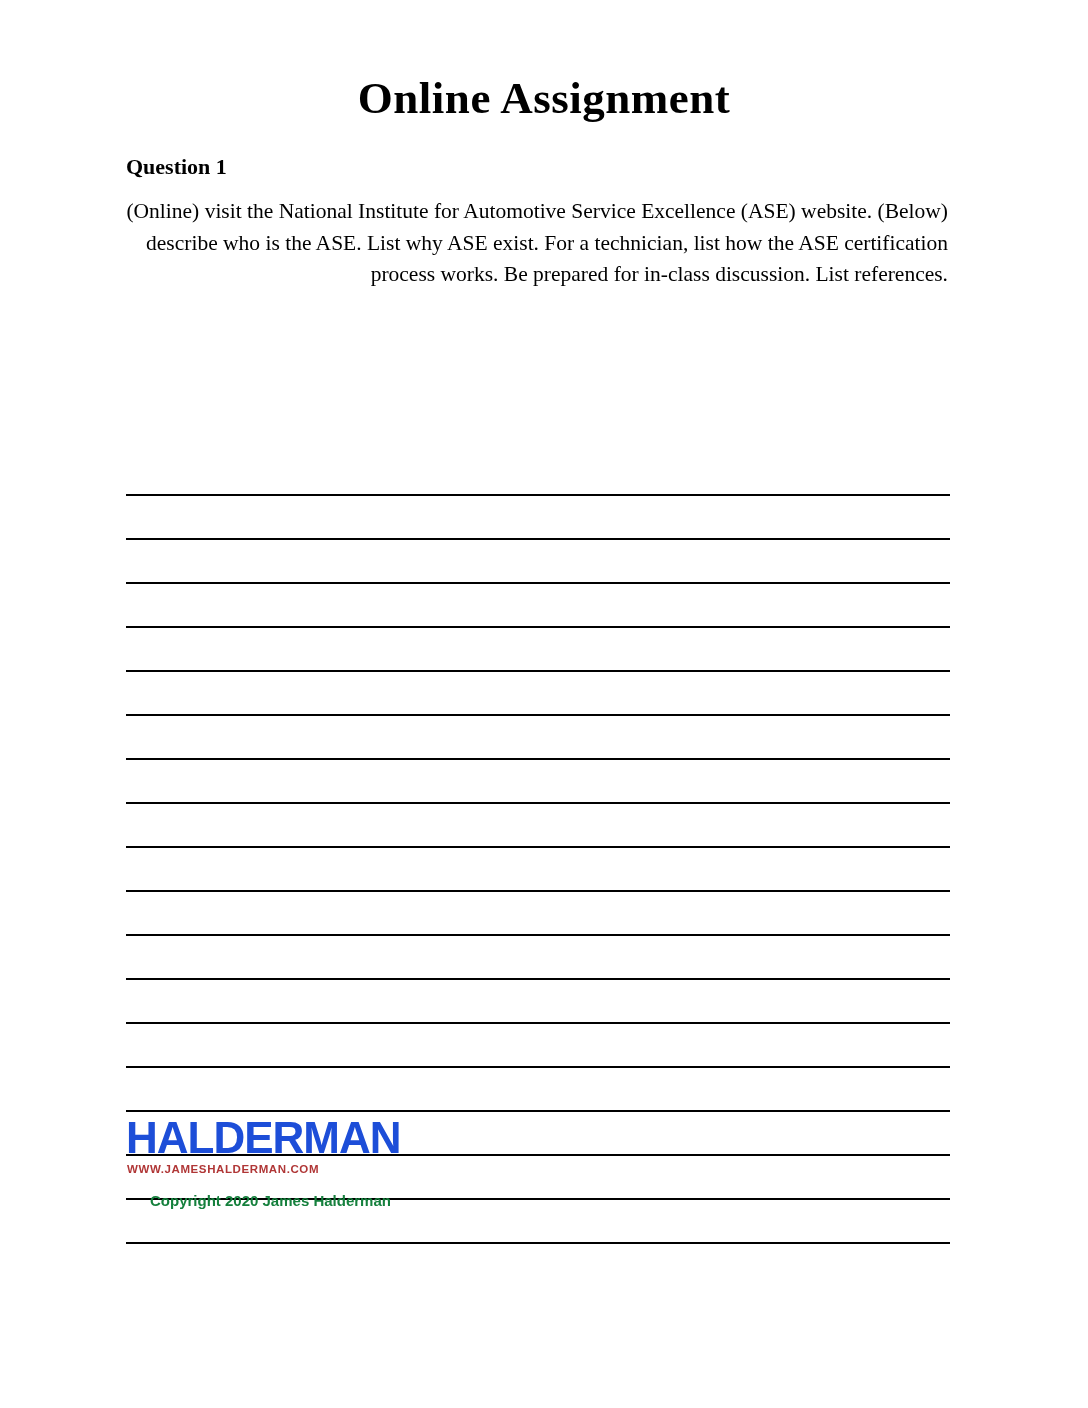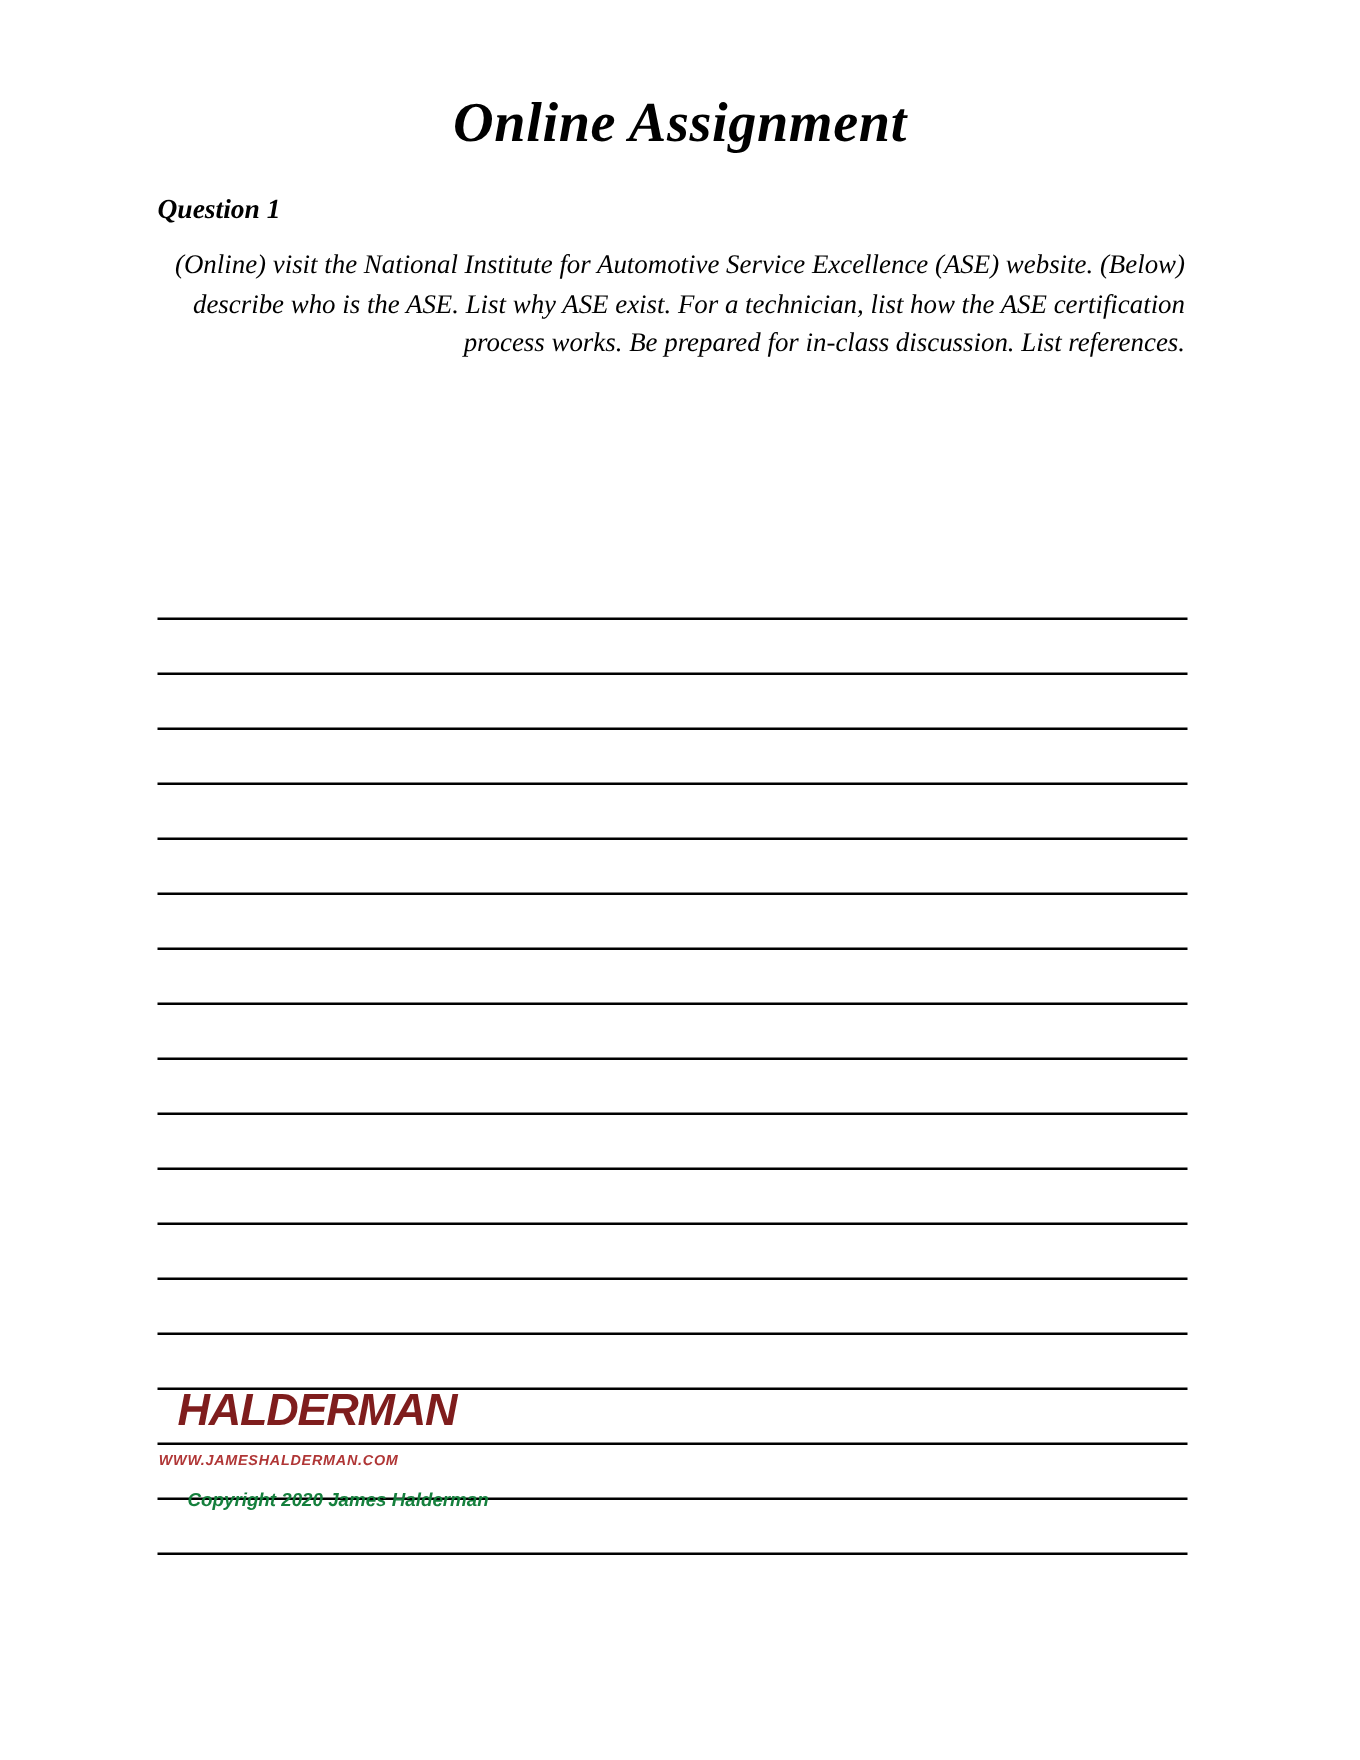--- a/index.html
+++ b/index.html
@@ -14,21 +14,20 @@
     color: #000000;
     position: relative;
     overflow: hidden;
   }
   .page {
     position: relative;
     width: 1088px;
     height: 1244px;
     box-sizing: border-box;
     background: #ffffff;
-    font-style: italic;
   }
   .doc-title {
     text-align: center;
     font-size: 45px;
     font-weight: bold;
     letter-spacing: 0.5px;
     margin: 0;
     padding-top: 72px;
     font-family: "Liberation Serif", serif;
   }
@@ -68,33 +67,33 @@
   }
   .footer {
     position: absolute;
     left: 126px;
     bottom: 36px;
     width: 500px;
   }
   .brand {
     font-family: "Liberation Sans", sans-serif;
     font-weight: bold;
-    font-size: 36px;
+    font-size: 44px;
     letter-spacing: -1px;
-    color: #7f1d1d;
+    color: #1d4ed8;
     line-height: 1;
-    margin: 16px;
+    margin: 0;
   }
   .brand-url {
     font-family: "Liberation Sans", sans-serif;
     font-weight: bold;
     font-size: 11.5px;
     letter-spacing: 0.6px;
     color: #b03636;
-    margin: 18px 0 0 1px;
+    margin: 4px 0 0 1px;
     line-height: 1;
   }
   .copyright {
     font-family: "Liberation Sans", sans-serif;
     font-weight: bold;
     font-size: 15px;
     color: #15803d;
     margin: 18px 0 0 24px;
     line-height: 1;
   }

